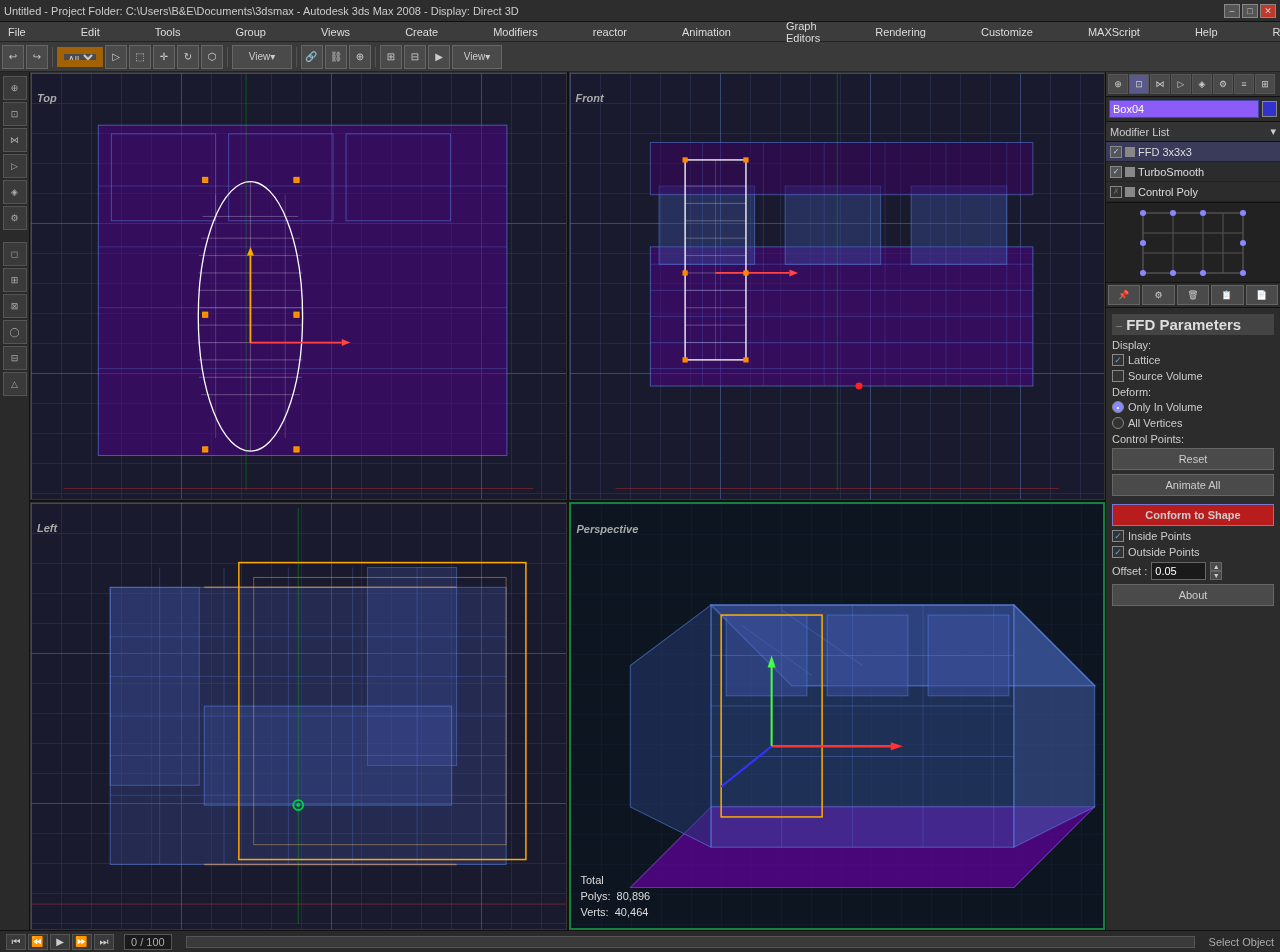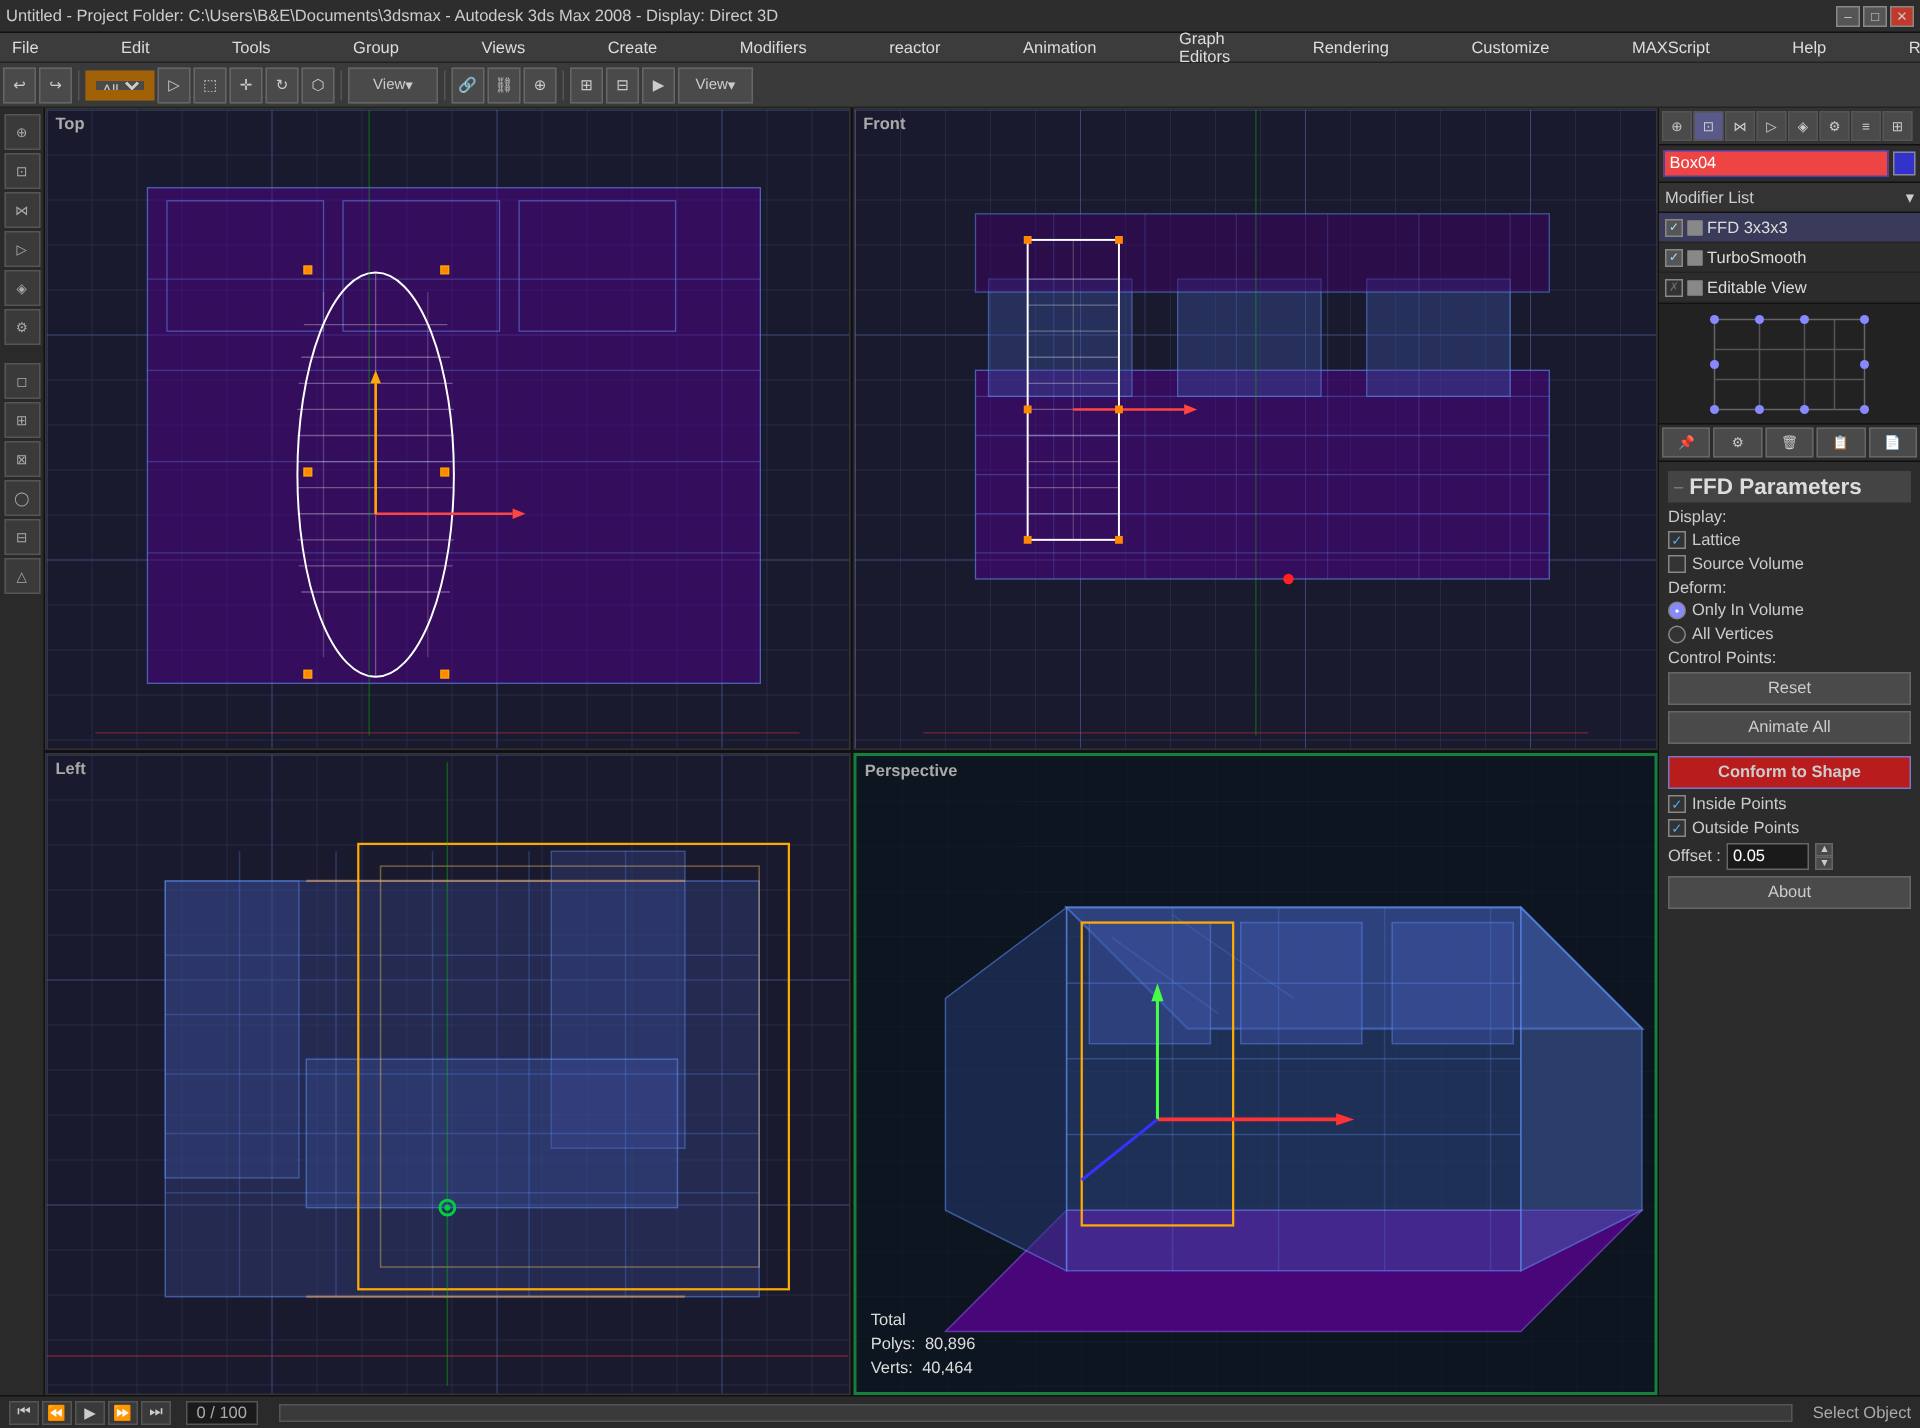--- a/index.html
+++ b/index.html
@@ -51,22 +51,23 @@
     
     #viewports {
       flex: 1; display: grid; grid-template-columns: 1fr 1fr; grid-template-rows: 1fr 1fr;
       background: #111; gap: 2px;
     }
 
     .viewport {
       position: relative; background: #1a1a2e; overflow: hidden; border: 1px solid #333;
     }
     .viewport-label {
-      position: absolute; top: 4px; left: 6px; color: #aaa; font-size: 11px; z-index: 10;
+      position: absolute; top: 19px; left: 6px; color: #aaa; font-size: 11px; z-index: 10;
       font-weight: bold;
+      font-style: italic;
     }
 
     
     .vp-grid {
       position: absolute; top: 0; left: 0; right: 0; bottom: 0;
       background-image:
         linear-gradient(rgba(60,80,120,0.3) 1px, transparent 1px),
         linear-gradient(90deg, rgba(60,80,120,0.3) 1px, transparent 1px);
       background-size: 30px 30px;
     }
@@ -90,21 +91,21 @@
       flex-wrap: wrap; gap: 1px;
     }
     .rp-icon { width: 20px; height: 20px; background: #4a4a4a; border: 1px solid #555; display: flex; align-items: center; justify-content: center; cursor: pointer; font-size: 9px; color: #ccc; }
     .rp-icon.active { background: #5a5a8a; }
 
     
     #rp-objname {
       display: flex; align-items: center; padding: 3px; border-bottom: 1px solid #111; gap: 3px;
     }
     #rp-objname input {
-      flex: 1; height: 18px; background: #ef4444; border: 1px solid #4444aa; color: #fff;
+      flex: 1; height: 18px; background: #8b5cf6; border: 1px solid #4444aa; color: #fff;
       font-size: 11px; padding: 0 3px;
     }
     #rp-color { width: 16px; height: 16px; background: #3333cc; border: 1px solid #888; cursor: pointer; }
 
     
     #rp-modlist-label {
       padding: 3px 4px; font-size: 11px; color: #ccc; background: #333;
       border-bottom: 1px solid #111; display: flex; justify-content: space-between; align-items: center;
     }
 
@@ -502,21 +503,21 @@
         <span class="mod-name">FFD 3x3x3</span>
       </div>
       <div class="mod-item">
         <div class="mod-eye" style="background:#555;font-size:8px;color:#adf;">✓</div>
         <div class="mod-color" style="background:#888"></div>
         <span class="mod-name">TurboSmooth</span>
       </div>
       <div class="mod-item">
         <div class="mod-eye" style="background:#333;font-size:8px;color:#666;">✗</div>
         <div class="mod-color" style="background:#888"></div>
-        <span class="mod-name">Editable View</span>
+        <span class="mod-name">Control Poly</span>
       </div>
     </div>
 
     <div id="rp-modpreview">
       <svg width="120" height="70">
         <rect x="10" y="5" width="100" height="60" fill="none" stroke="#666" stroke-width="1"></rect>
         <line x1="10" y1="25" x2="110" y2="25" stroke="#555" stroke-width="1"></line>
         <line x1="10" y1="45" x2="110" y2="45" stroke="#555" stroke-width="1"></line>
         <line x1="40" y1="5" x2="40" y2="65" stroke="#555" stroke-width="1"></line>
         <line x1="70" y1="5" x2="70" y2="65" stroke="#555" stroke-width="1"></line>

